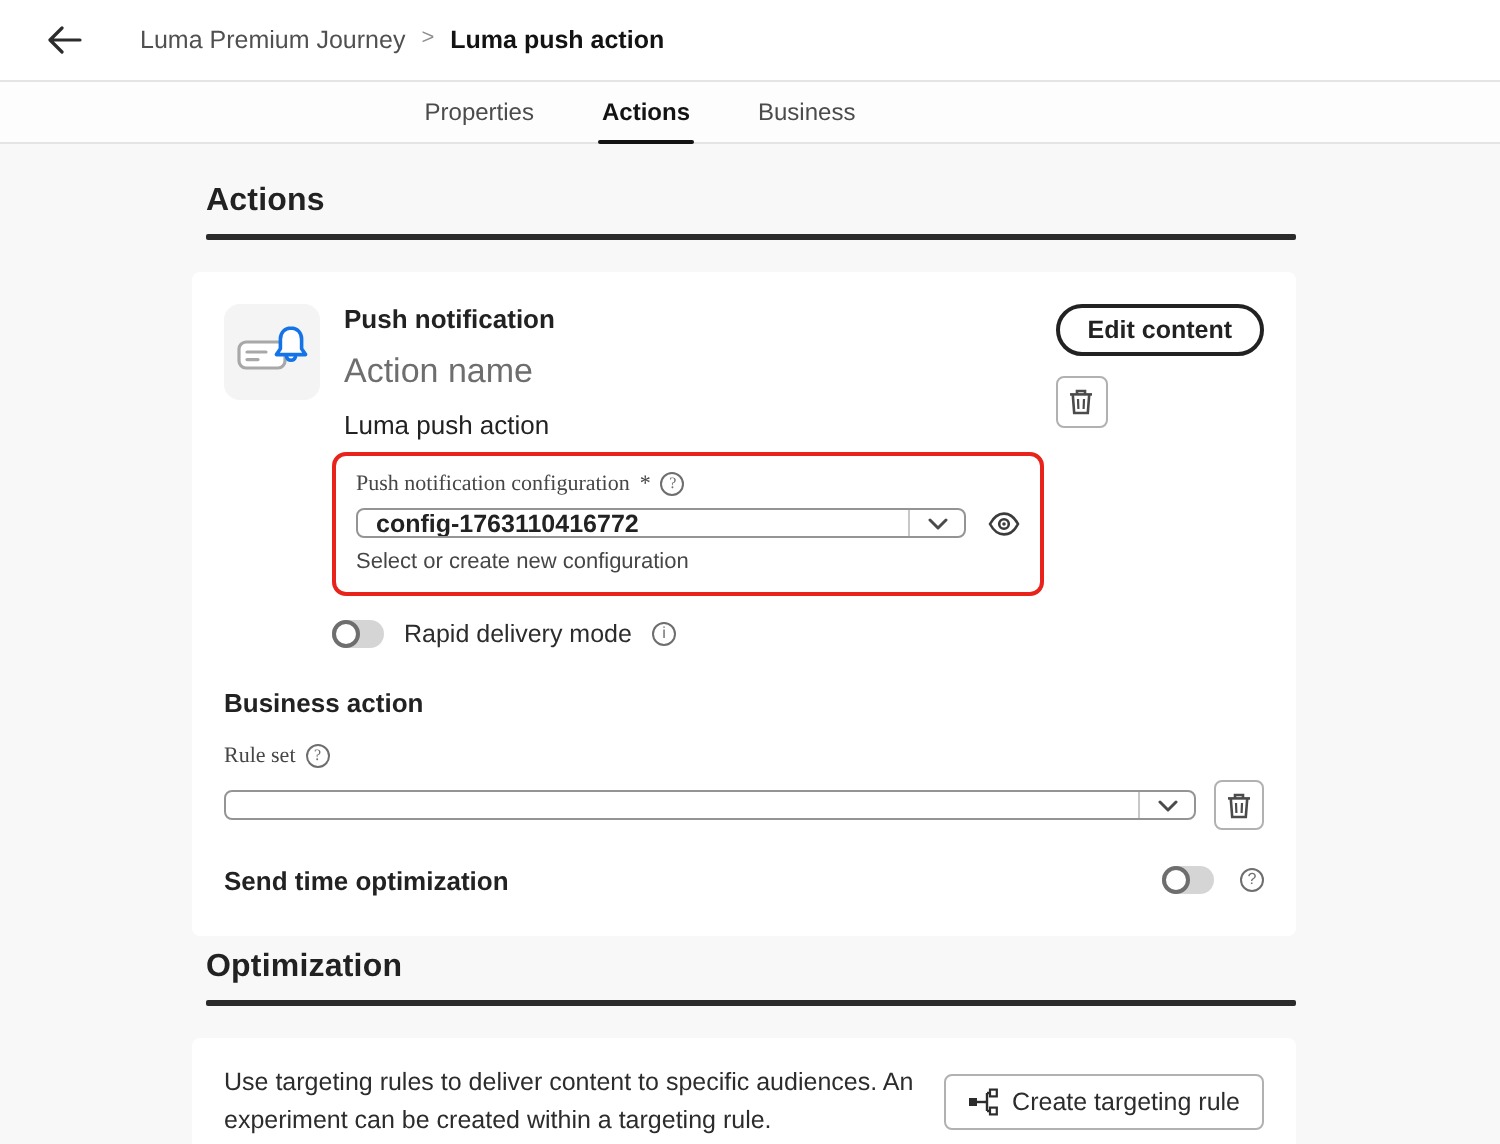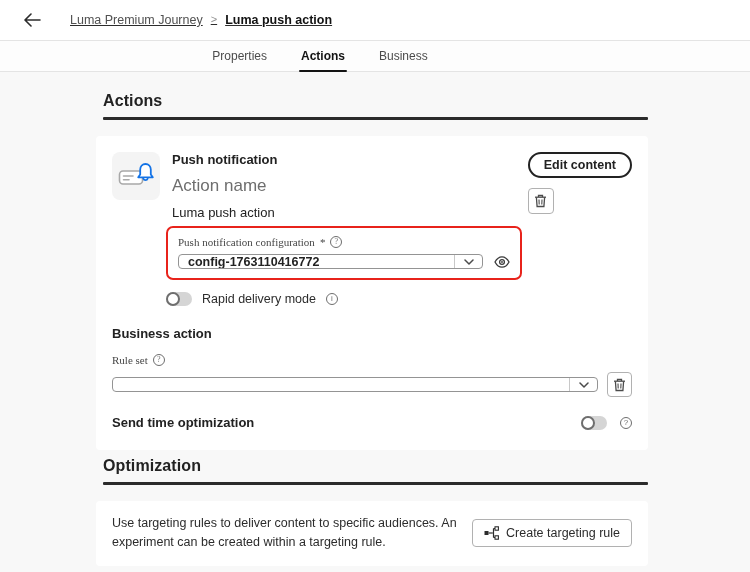--- a/index.html
+++ b/index.html
@@ -4,21 +4,21 @@
 <style>
   * { margin:0; padding:0; box-sizing:border-box; }
   html,body { width:750px; height:572px; overflow:hidden; background:#f8f8f8;
               font-family:"Liberation Sans", sans-serif; color:#2c2c2c; }
 
   
   .topbar { height:41px; background:#ffffff; border-bottom:1px solid #e4e4e4;
             display:flex; align-items:center; padding:0 20px; }
   .back-btn { width:24px; height:24px; display:flex; align-items:center; justify-content:center;
               cursor:pointer; margin-right:26px; }
-  .crumb { display:flex; align-items:flex-start; gap:8px; font-size:12.5px;text-decoration:underline; }
+  .crumb { display:flex; align-items:flex-start; gap:8px; font-size:12.5px; }
   .crumb-parent { color:#505050; cursor:pointer; }
   .crumb-sep { color:#8e8e8e; font-size:11px; }
   .crumb-current { color:#131313; font-weight:700; }
 
   
   .tabbar { height:31px; background:#fdfdfd; border-bottom:1px solid #e4e4e4;
             display:flex; align-items:flex-end; justify-content:center; gap:30px;
             transform:translateX(0); }
   .tabbar-inner { display:flex; gap:30px; margin-right:110px; height:100%; align-items:center; }
   .tab { font-size:12px; color:#4b4b4b; padding:8px 2px 9px; cursor:pointer; position:relative; }
@@ -75,21 +75,21 @@
   .rapid-row { display:flex; align-items:center; gap:10px; margin:12px 0 0 54px; }
   .rapid-label { font-size:12.5px; color:#2c2c2c; }
 
   .biz-title { font-size:13px; font-weight:700; margin-top:20px; color:#222; }
   .ruleset-label-row { margin-top:13px; }
   .ruleset-row { display:flex; align-items:center; gap:9px; margin-top:6px; }
   .ruleset-select { flex:1; }
   .ruleset-select .val { font-weight:400; }
   .ruleset-trash { width:25px; height:25px; }
 
-  .sto-row { display:flex; align-items:flex-end; justify-content:space-between; margin-top:18px;
+  .sto-row { display:flex; align-items:flex-start; justify-content:space-between; margin-top:18px;
              padding-bottom:4px; }
   .sto-label { font-size:13px; font-weight:700; color:#222; }
   .sto-right { display:flex; align-items:center; gap:13px; }
 
   
   .opt-head { margin-top:7px; }
   .opt-card { display:flex; align-items:center; justify-content:space-between;
               padding:13px 16px; gap:14px; }
   .opt-desc { font-size:12.5px; color:#2c2c2c; line-height:1.55; width:390px; }
   .outline-btn { display:flex; align-items:center; gap:7px; border:1px solid #b1b1b1;
@@ -181,20 +181,21 @@
           </span>
         </div>
         <span>
           <svg width="16" height="12" viewBox="0 0 16 12">
             <path d="M1 6 C3 2.2 5.3 0.8 8 0.8 C10.7 0.8 13 2.2 15 6 C13 9.8 10.7 11.2 8 11.2 C5.3 11.2 3 9.8 1 6 Z" fill="none" stroke="#3b3b3b" stroke-width="1.3"></path>
             <circle cx="8" cy="6" r="2.4" fill="none" stroke="#3b3b3b" stroke-width="1.3"></circle>
             <circle cx="8" cy="6" r="0.9" fill="#3b3b3b"></circle>
           </svg>
         </span>
       </div>
+      <div class="helper-text">Select or create new configuration</div>
     </div>
 
     <div class="rapid-row">
       <div class="toggle">
           <div class="knob"></div>
         </div>
       <span class="rapid-label">Rapid delivery mode</span>
       <span class="circle-glyph">i</span>
     </div>
 

